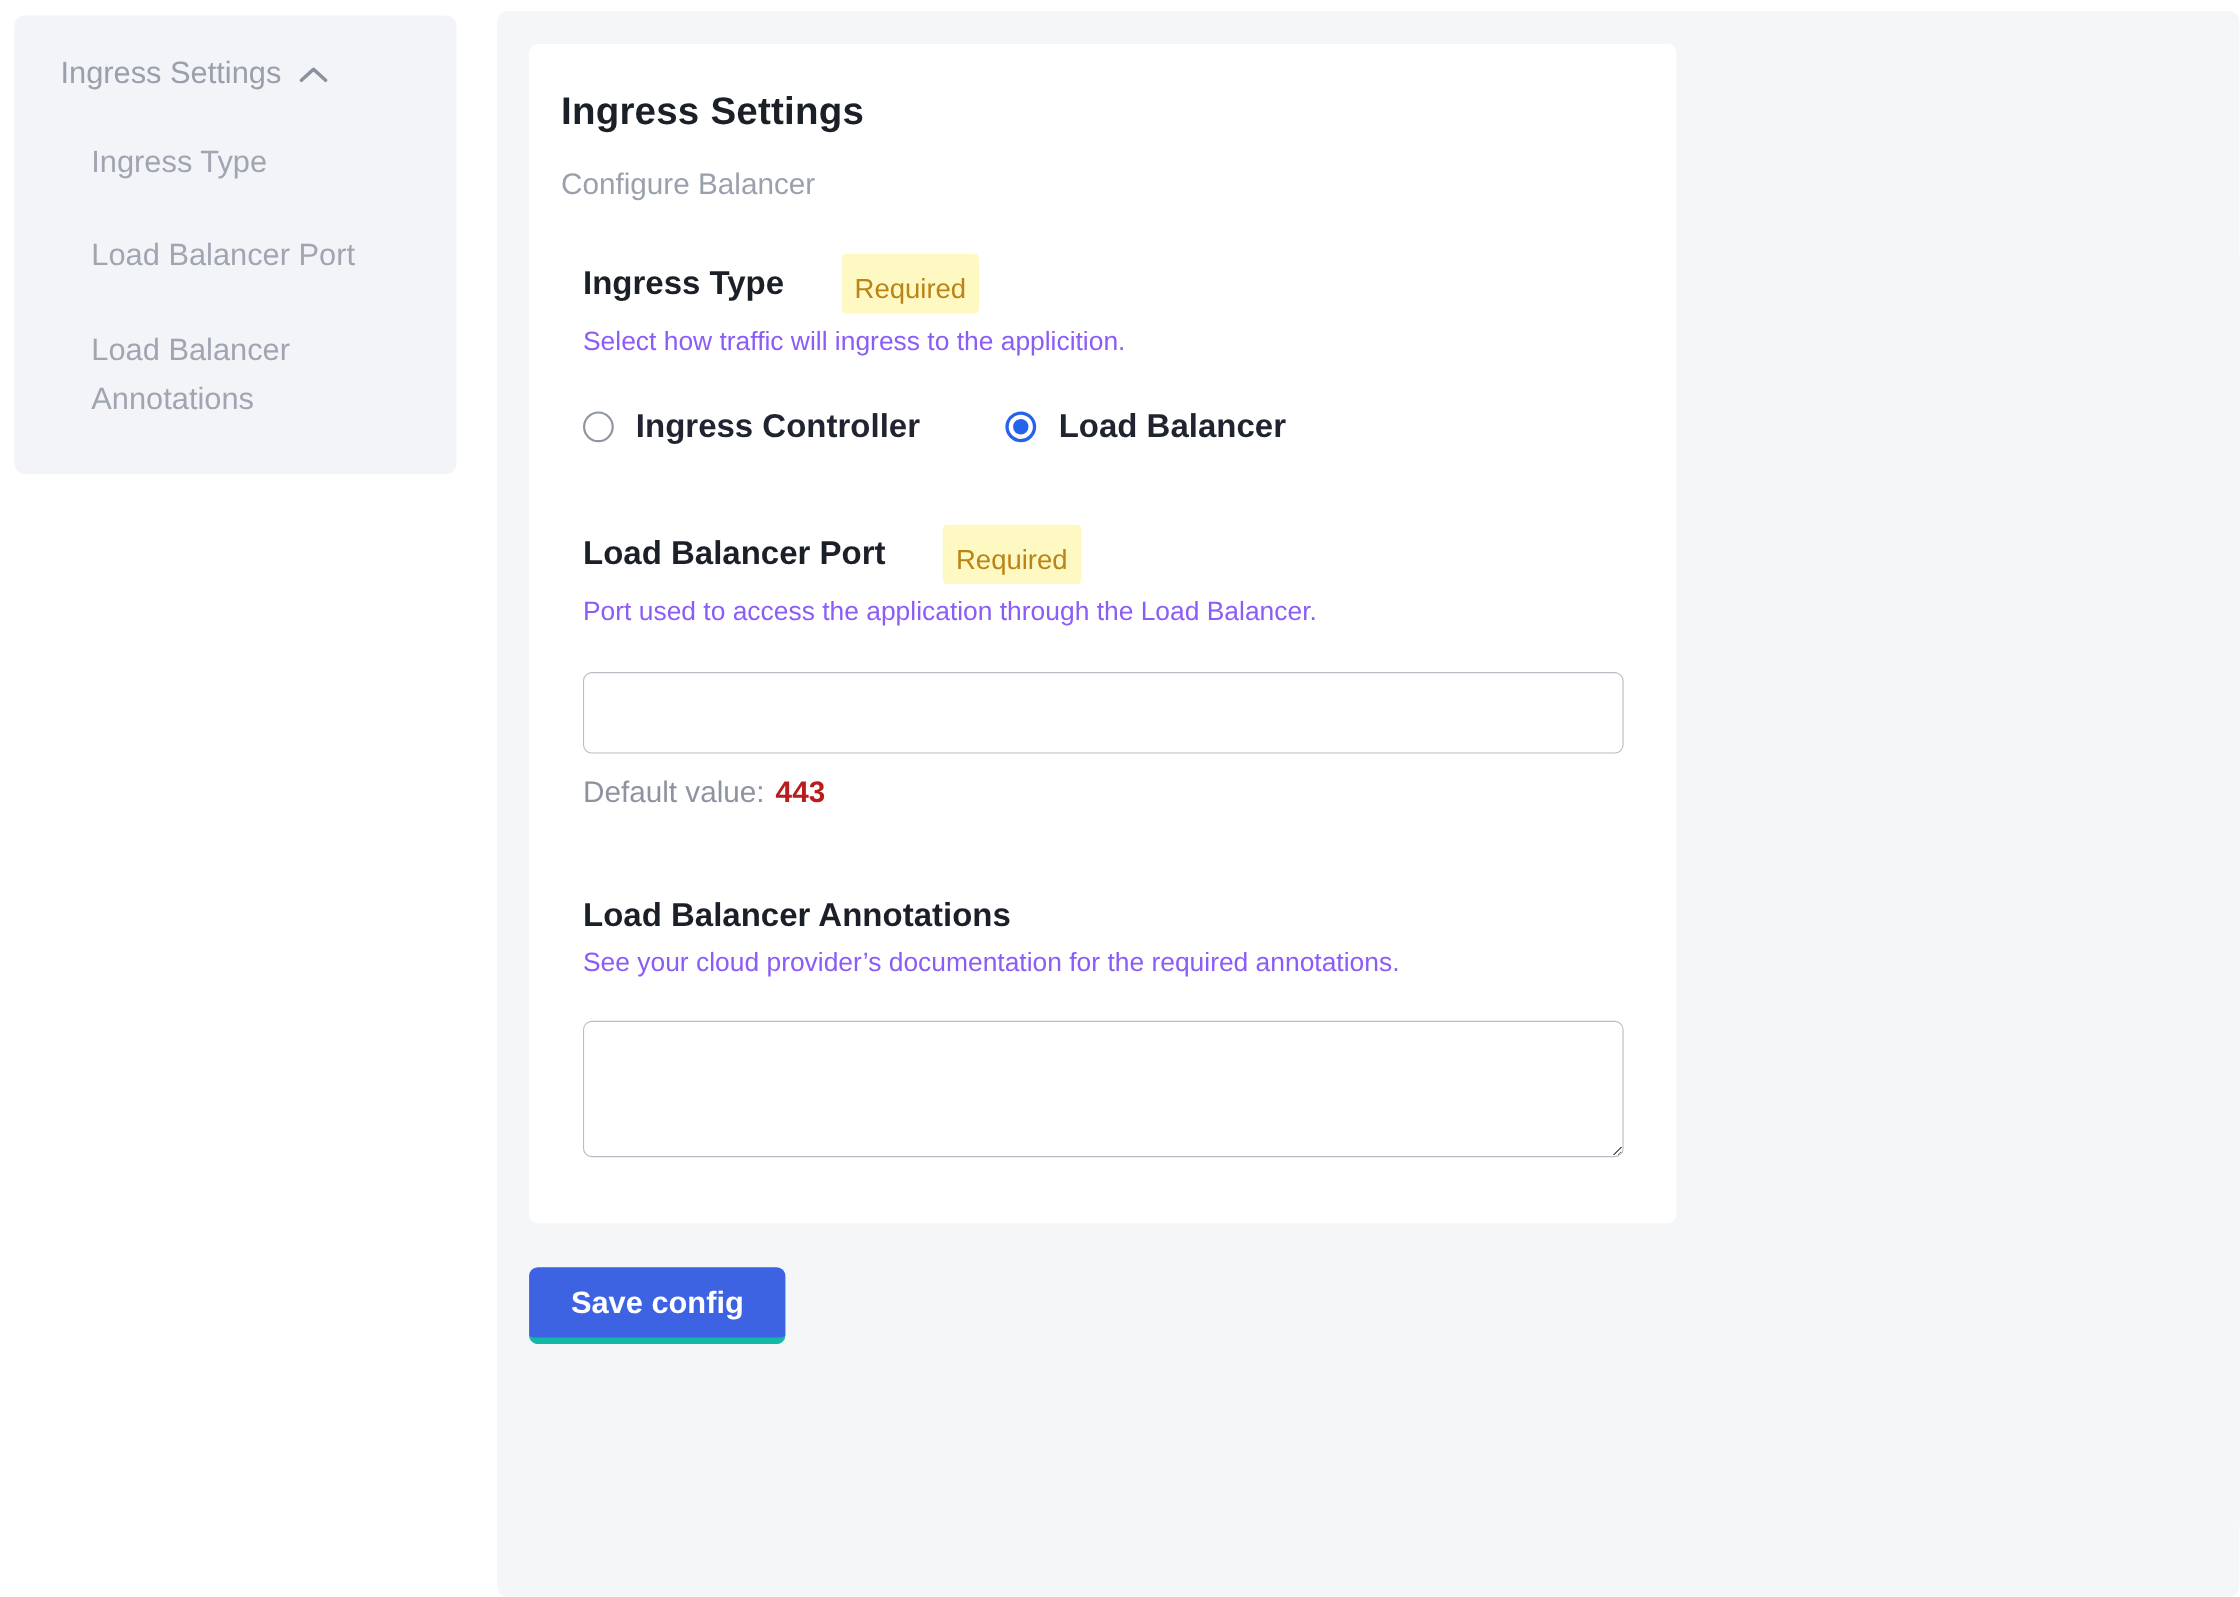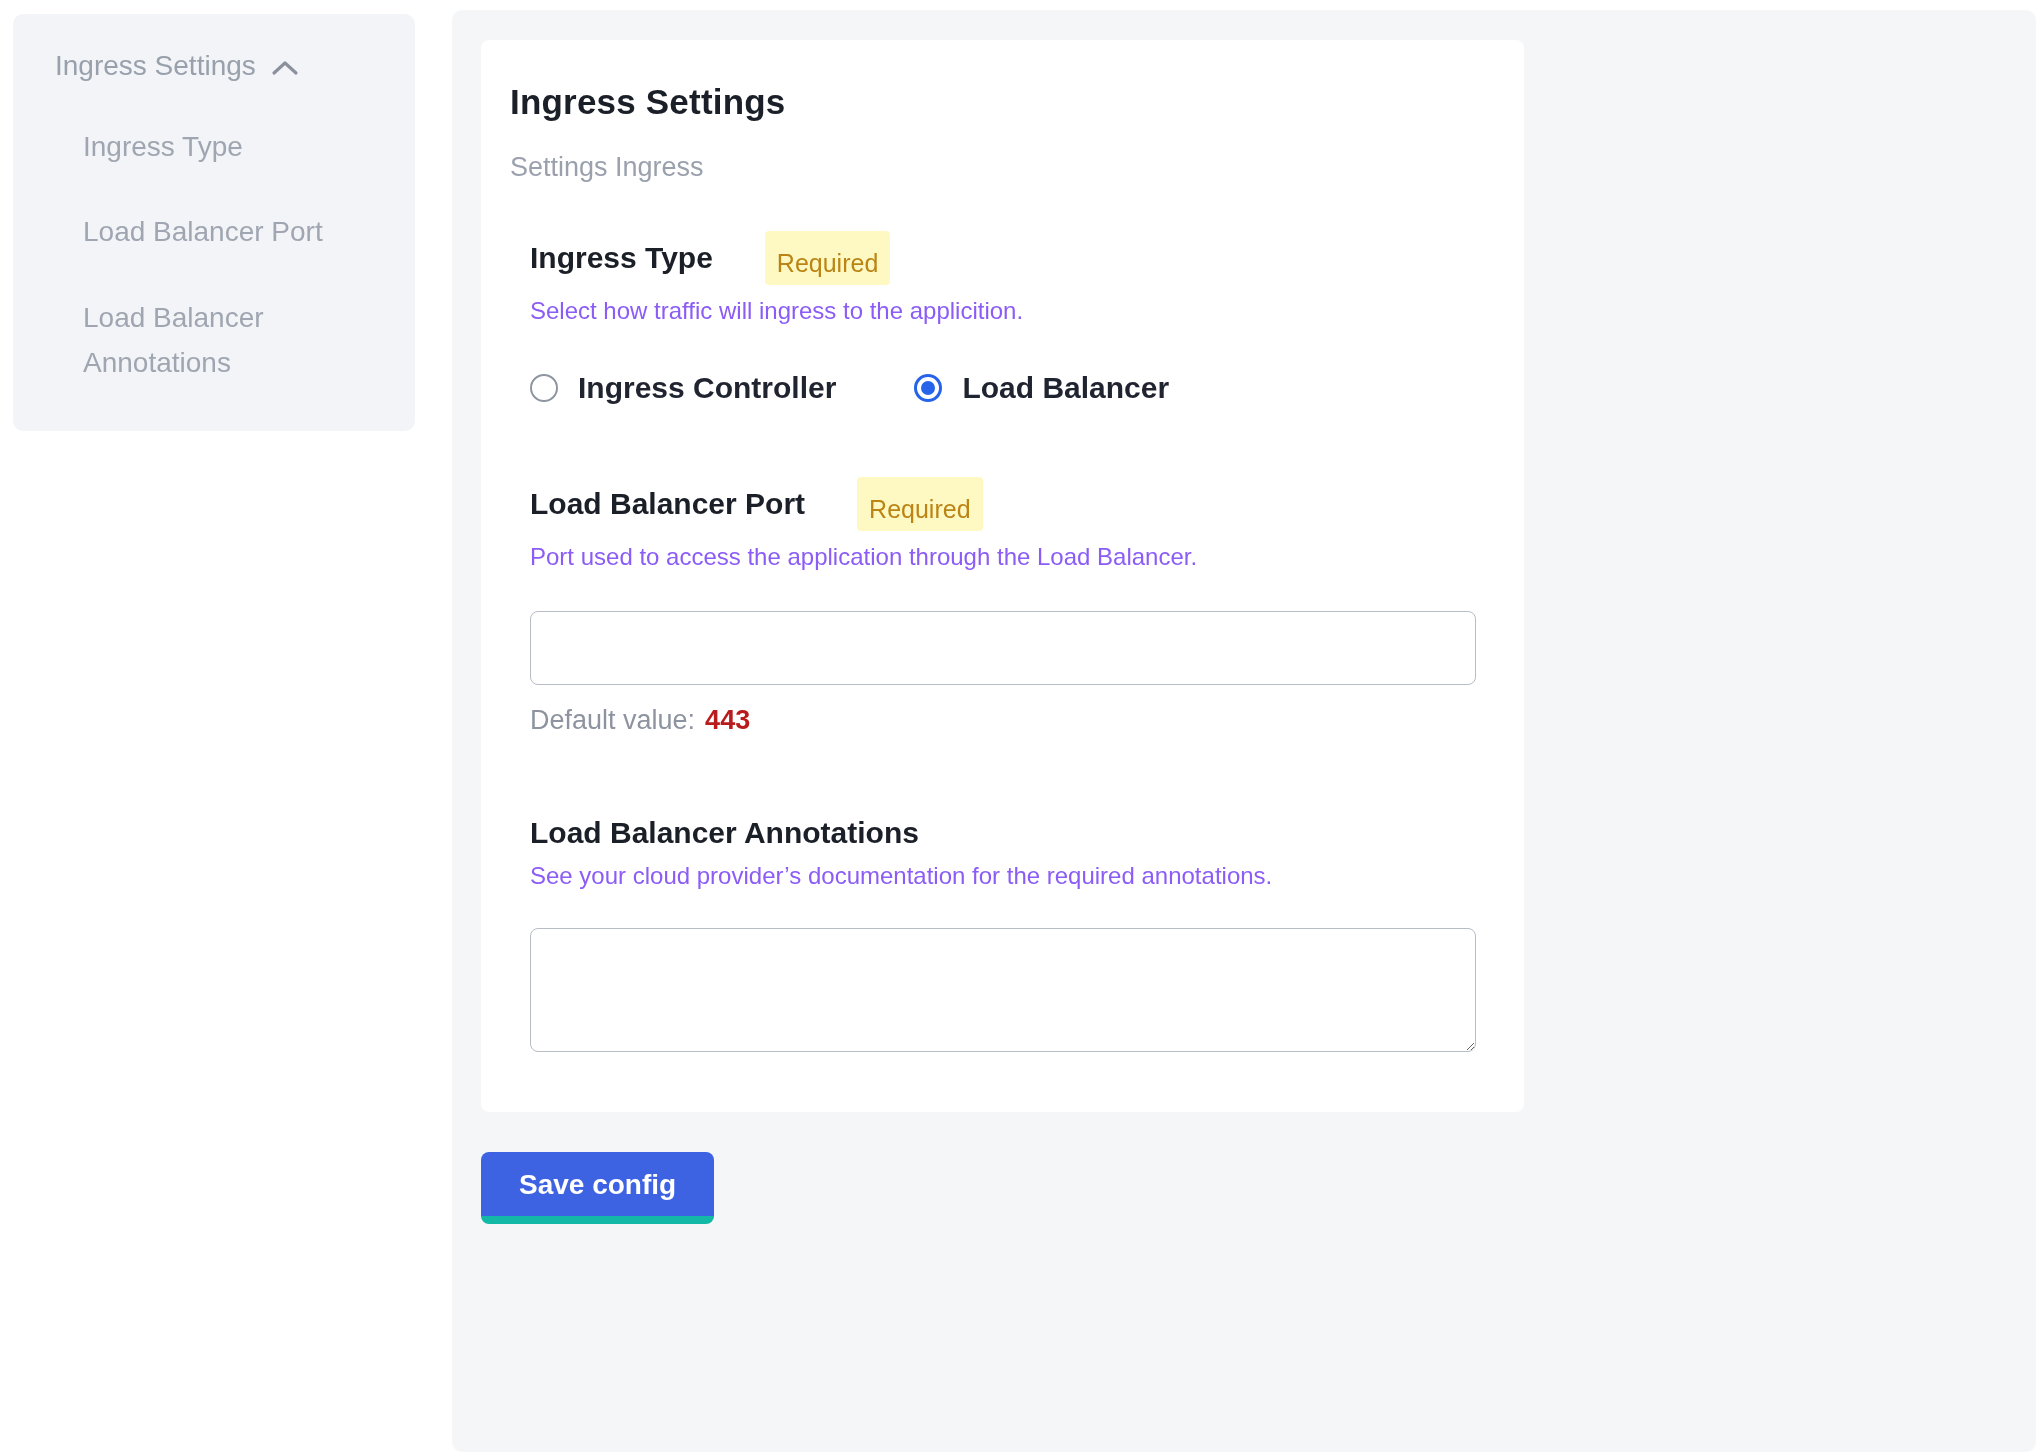--- a/index.html
+++ b/index.html
@@ -96,21 +96,21 @@
     padding: 14px 20px; outline: none; display: block;
     resize: vertical;
     font-family: "Liberation Sans", "DejaVu Sans", sans-serif;
   }
 
   .save-btn {
     margin: 40px 0 0 0;
     display: inline-block;
     background: #3d63e3;
     border: none;
-    border-bottom: 8px solid #14b8a6;
+    border-bottom: 6px solid #14b8a6;
     border-radius: 8px;
     color: #ffffff;
     font-size: 28px; font-weight: 700;
     font-family: "Liberation Sans", "DejaVu Sans", sans-serif;
     padding: 17px 38px 15px;
     cursor: pointer;
   }
 </style>
 </head>
 <body>
@@ -130,21 +130,21 @@
       <div class="nav-item">Ingress Type</div>
       <div class="nav-item">Load Balancer Port</div>
       <div class="nav-item">Load Balancer Annotations</div>
     </nav>
   </aside>
 
   <main class="main-panel">
     <div class="card">
 
       <h1 class="card-title">Ingress Settings</h1>
-      <div class="card-subtitle">Settings Ingress</div>
+      <div class="card-subtitle">Configure Balancer</div>
 
       <section class="section sec-ingress-type">
         <div class="section-head">
           <span class="section-title">Ingress Type</span>
           <span class="badge">Required</span>
         </div>
         <div class="section-desc">Select how traffic will ingress to the applicition.</div>
 
         <div class="radio-row">
           <div class="radio-option">

